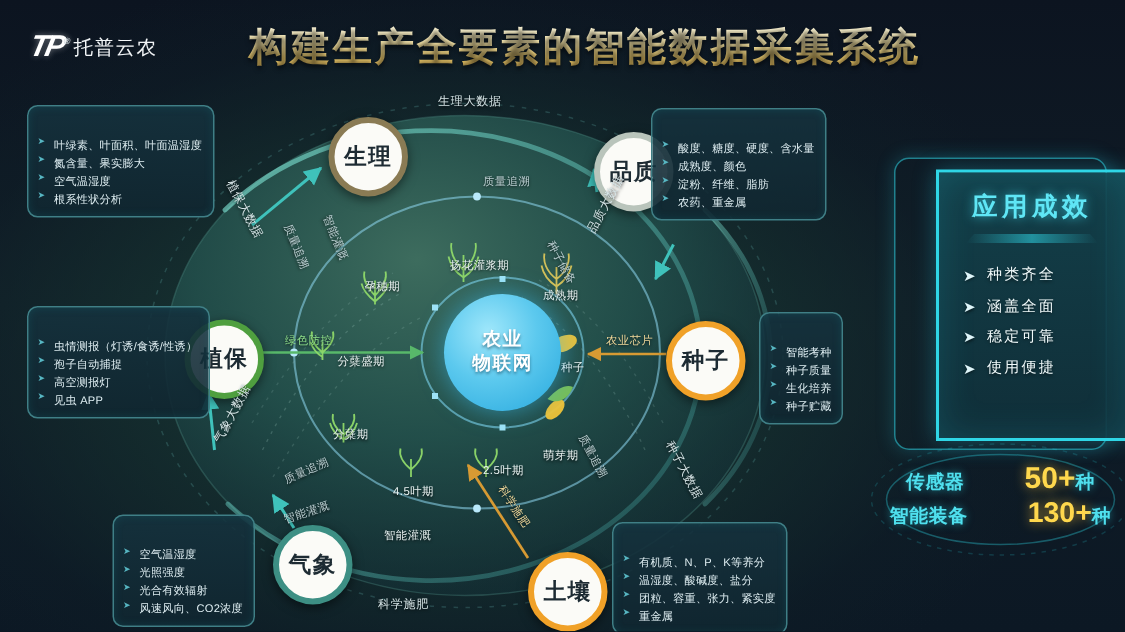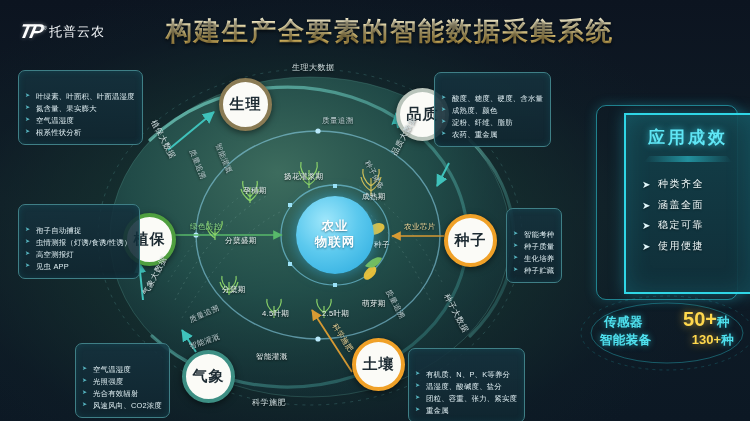--- a/index.html
+++ b/index.html
@@ -24,21 +24,21 @@
   
   .arc-svg{position:absolute;left:0;top:0;width:750px;height:421px;pointer-events:none;}
   
   .node{position:absolute;border-radius:50%;display:flex;align-items:center;justify-content:center;
     background:#fbfbf7;color:#1d2b33;font-size:15px;font-weight:bold;letter-spacing:1px;
     box-shadow:0 2px 7px rgba(0,0,0,.5);}
   .node span{pointer-events:none;}
   .n-shengli{left:219px;top:78px;width:45px;height:45px;border:4px solid #8a7b54;}
   .n-pinzhi{left:396px;top:88px;width:45px;height:45px;border:4px solid #b9c4bb;}
   .n-zhongzi{left:444px;top:214px;width:45px;height:45px;border:4px solid #f0a128;}
-  .n-turang{left:352px;top:338px;width:45px;height:45px;border:4px solid #f0a128;}
+  .n-turang{left:352px;top:368px;width:45px;height:45px;border:4px solid #f0a128;}
   .n-qixiang{left:182px;top:350px;width:45px;height:45px;border:4px solid #3d8f84;}
   .n-zhibao{left:123px;top:213px;width:45px;height:45px;border:4px solid #4f9f3f;}
   
   .ibox{position:absolute;border:1px solid #3f7f86;border-radius:7px;
     background:linear-gradient(180deg,rgba(21,50,62,.88),rgba(16,38,48,.9));
     padding:20px 7px 5px 6px;box-shadow:0 0 6px rgba(20,120,130,.25) inset;}
   .ibox li{list-style:none;color:#dfeef2;font-size:7.4px;line-height:1.62;letter-spacing:.2px;
     white-space:nowrap;position:relative;padding-left:11px;}
   .ibox ul{margin:0;padding:0;}
   .ibox li:before{content:"\27A4";position:absolute;left:0;top:0;color:#57b6c2;font-size:6px;}
@@ -81,21 +81,21 @@
   .panel li{list-style:none;color:#f2fbfc;font-size:10px;line-height:2.05;letter-spacing:1.5px;
     position:relative;padding-left:16px;text-shadow:0 1px 2px rgba(0,0,0,.5);}
   .panel li:before{content:"\27A4";position:absolute;left:0;top:1px;color:#dff6fa;font-size:10px;}
   
   .stats{position:absolute;left:592px;top:306px;width:150px;height:58px;}
   .stat{position:absolute;left:0;width:150px;text-align:center;color:#4fe0ee;font-size:12.5px;
     font-weight:bold;letter-spacing:.5px;white-space:nowrap;text-shadow:0 0 6px rgba(40,210,230,.6);}
   .stat .num{color:#ffd84d;font-size:20px;letter-spacing:0;text-shadow:0 0 8px rgba(255,200,60,.7);margin-left:40px;}
   .s1{top:2px;}
   .s2{top:26px;}
-  .stat .num.big{font-size:13px;text-align:center;}
+  .stat .num.big{font-size:19px;text-align:center;}
 </style>
 </head>
 <body>
 
 <div id="stage">
 
   <svg class="arc-svg" viewBox="0 0 750 421">
     <defs>
       <radialGradient id="globe" cx="42%" cy="30%" r="78%">
         <stop offset="0%" stop-color="#3f6f60" stop-opacity=".95"></stop>
@@ -221,22 +221,22 @@
   <div class="ibox b-pinzhi">
     <ul>
       <li>酸度、糖度、硬度、含水量</li>
       <li>成熟度、颜色</li>
       <li>淀粉、纤维、脂肪</li>
       <li>农药、重金属</li>
     </ul>
   </div>
   <div class="ibox b-zhibao">
     <ul>
+      <li>虫情测报（灯诱/食诱/性诱）</li>
       <li>孢子自动捕捉</li>
-      <li>虫情测报（灯诱/食诱/性诱）</li>
       <li>高空测报灯</li>
       <li>见虫 APP</li>
     </ul>
   </div>
   <div class="ibox b-zhongzi">
     <ul>
       <li>智能考种</li>
       <li>种子质量</li>
       <li>生化培养</li>
       <li>种子贮藏</li>
@@ -273,26 +273,26 @@
   <div class="flabel" style="left:188px;top:316px;transform:rotate(-24deg);transform-origin:left top;">质量追溯</div>
   <div class="flabel" style="left:188px;top:342px;transform:rotate(-18deg);transform-origin:left top;">智能灌溉</div>
   <div class="flabel" style="left:392px;top:288px;transform:rotate(62deg);transform-origin:left top;">质量追溯</div>
   <div class="flabel lit" style="left:190px;top:222px;color:#8fe08a;">绿色防控</div>
   <div class="flabel lit" style="left:404px;top:222px;color:#f0d89a;">农业芯片</div>
   <div class="flabel lit" style="left:338px;top:322px;transform:rotate(57deg);transform-origin:left top;color:#f0d89a;">科学施肥</div>
   <div class="flabel lit" style="left:256px;top:352px;">智能灌溉</div>
 
   <div class="stage-l" style="left:225px;top:236px;">分蘖盛期</div>
   <div class="stage-l" style="left:243px;top:186px;text-align:right;">孕穗期</div>
-  <div class="stage-l" style="left:284px;top:172px;">扬花灌浆期</div>
+  <div class="stage-l" style="left:300px;top:172px;">扬花灌浆期</div>
   <div class="stage-l" style="left:362px;top:192px;">成熟期</div>
   <div class="stage-l" style="left:374px;top:240px;">种子</div>
   <div class="stage-l" style="left:362px;top:278px;margin-top:21px;">萌芽期</div>
   <div class="stage-l" style="left:322px;top:309px;">2.5叶期</div>
-  <div class="stage-l" style="left:262px;top:309px;">4.5叶期</div>
+  <div class="stage-l" style="left:262px;top:323px;">4.5叶期</div>
   <div class="stage-l" style="left:222px;top:285px;">分蘖期</div>
 
   <div class="core">
     <span>农业</span>
     <span>物联网</span>
   </div>
 
   <div class="panel-shell"></div>
   <div class="panel">
     <h3>应用成效</h3>

